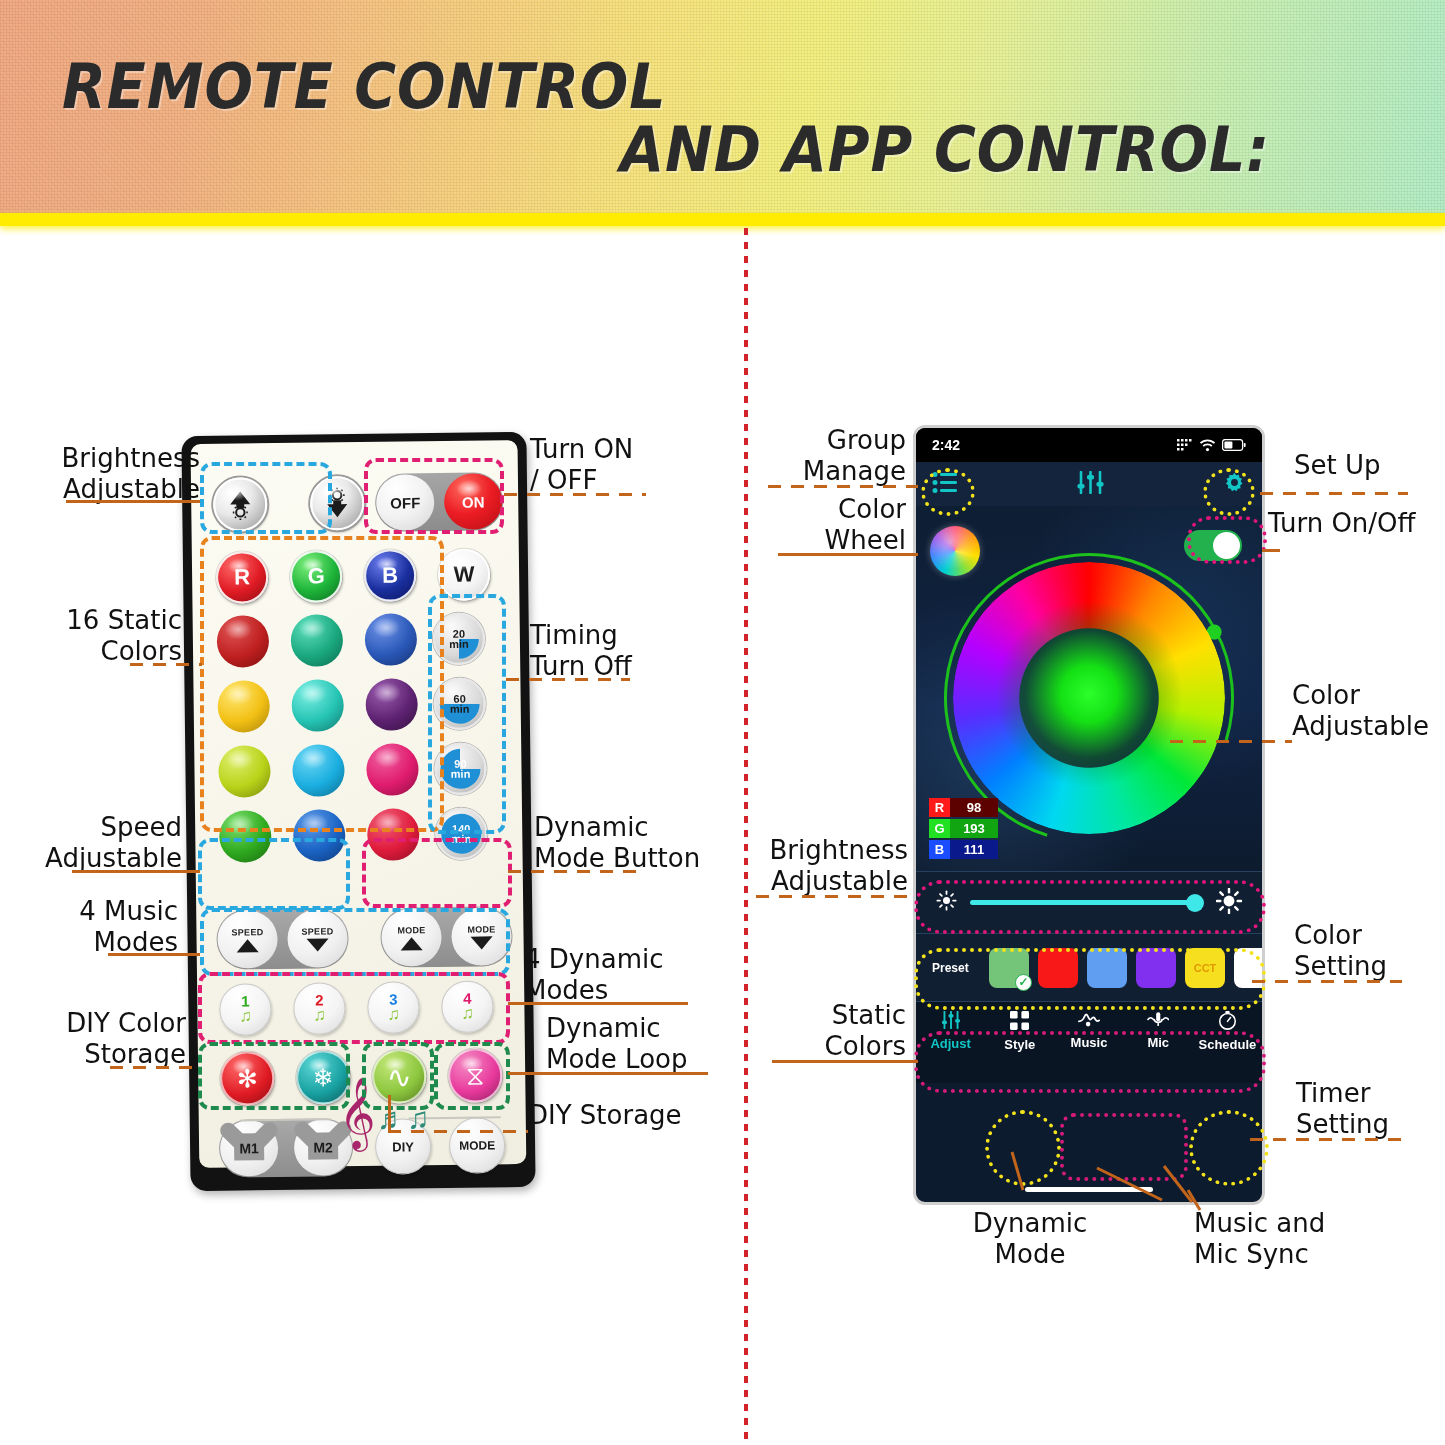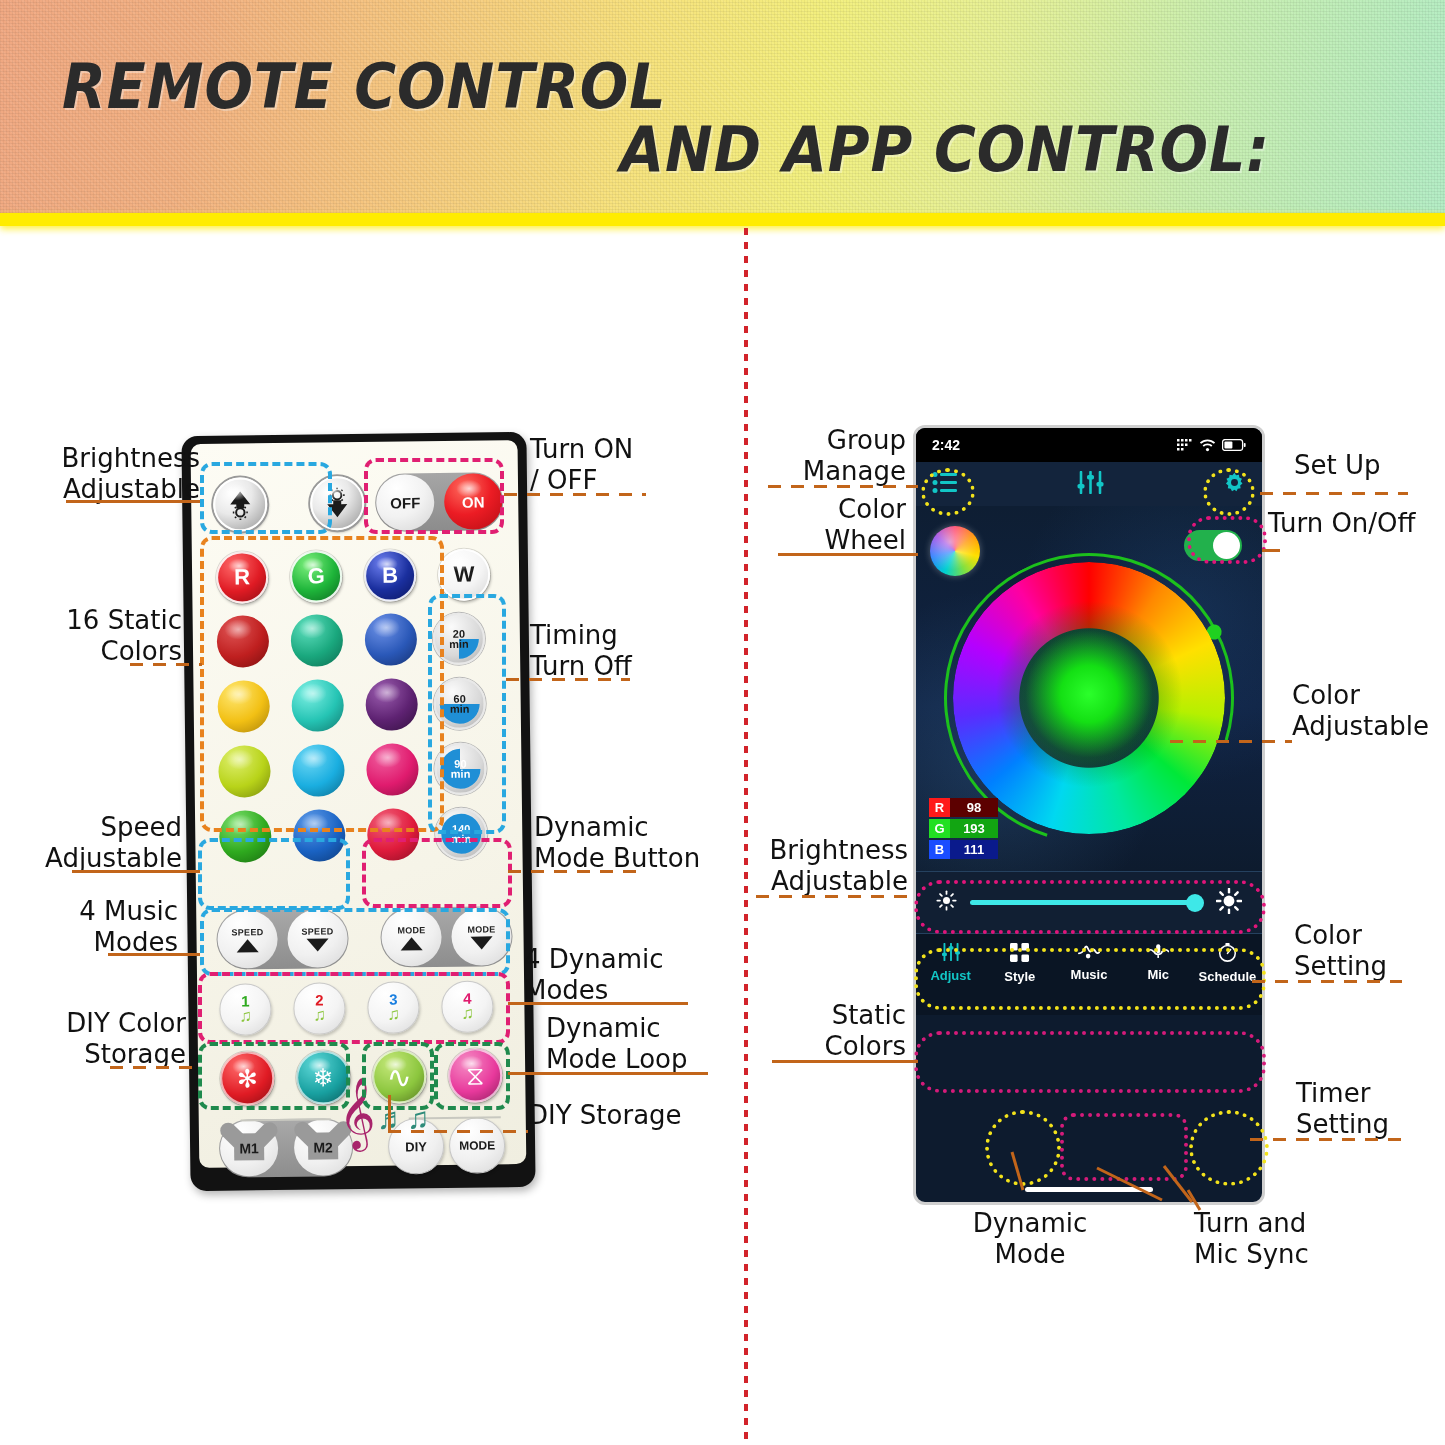--- a/index.html
+++ b/index.html
@@ -228,21 +228,21 @@
   .heart::after  { right: 0px; transform: rotate(45deg); transform-origin: 100% 100%; }
   .mem-lbl { position: relative; z-index: 3; font-size: 14px; font-weight: 700; color: #1b1b1b; }
   .plain-btn {
     position: absolute; width: 56px; height: 56px; border-radius: 50%;
     background: radial-gradient(circle at 35% 22%, #ffffff, #f0f0f0 55%, #d8d8d8 100%);
     border: 1px solid #c6c6c6;
     display: flex; align-items: center; justify-content: center;
     font-size: 13px; font-weight: 700; color: #1b1b1b;
     box-shadow: 1px 2px 3px rgba(0,0,0,.2);
   }
-  #btn-diy  { left: 189px; top: 677px; }
+  #btn-diy  { left: 176px; top: 677px; }
   #btn-auto { left: 250px; top: 677px; font-size: 12px; }
 
   #clef {
     position: absolute; left: 140px; top: 640px; font-size: 62px;
     color: #a8246b; line-height: 1;
   }
   #staff {
     position: absolute; left: 178px; top: 660px; font-size: 30px; color: #2e8b7a;
   }
   #hairline-l { position: absolute; left: 42px; top: 676px; width: 90px; height: 2px; background: #c8c8c0; }
@@ -703,20 +703,31 @@
             <line x1="20" y1="12" x2="23.2" y2="12"></line>
             <line x1="4" y1="4" x2="6.3" y2="6.3"></line>
             <line x1="17.7" y1="17.7" x2="20" y2="20"></line>
             <line x1="20" y1="4" x2="17.7" y2="6.3"></line>
             <line x1="6.3" y1="17.7" x2="4" y2="20"></line>
           </g>
         </svg>
     </span>
   </div>
 
+  <div class="swatch-row">
+    <span class="swatch-lbl">Preset</span>
+    <div class="swatch" style="background:#74c47a">
+      <span class="swatch-check">✓</span>
+    </div>
+    <div class="swatch" style="background:#f81818"></div>
+    <div class="swatch" style="background:#5f9ef0"></div>
+    <div class="swatch" style="background:#8230f0"></div>
+    <div class="swatch" style="background:#f5df1e;color:#e09a00">CCT</div>
+    <div class="swatch" style="background:#ffffff"></div>
+  </div>
 
 
   <div id="navbar">
     <div class="nav-item active">
       <span class="nav-icon">
         <svg width="20" height="18" viewBox="0 0 24 22">
             <g stroke="#12c6c6" stroke-width="2.3" stroke-linecap="round">
               <line x1="4" y1="1" x2="4" y2="21"></line>
               <line x1="12" y1="1" x2="12" y2="21"></line>
               <line x1="20" y1="1" x2="20" y2="21"></line>
@@ -867,14 +878,14 @@
 <div class="lead lead-dashed" style="left:1250px;top:1138px;width:152px;height:3px;"></div>
 
 <div class="ann c" style="left:930px;top:1208px;width:200px;">Dynamic
 Mode</div>
 <svg style="position:absolute;left:900px;top:1150px;width:480px;height:110px;">
   <line x1="123" y1="40" x2="112" y2="2" stroke="#c2651a" stroke-width="3"></line>
   <line x1="262" y1="50" x2="197" y2="18" stroke="#c2651a" stroke-width="3"></line>
   <line x1="292" y1="52" x2="264" y2="16" stroke="#c2651a" stroke-width="3"></line>
   <line x1="300" y1="60" x2="288" y2="40" stroke="#c2651a" stroke-width="3"></line>
 </svg>
-<div class="ann" style="left:1194px;top:1208px;width:230px;">Turn and
+<div class="ann" style="left:1194px;top:1208px;width:230px;">Music and
 Mic Sync</div>
 
 </body></html>

